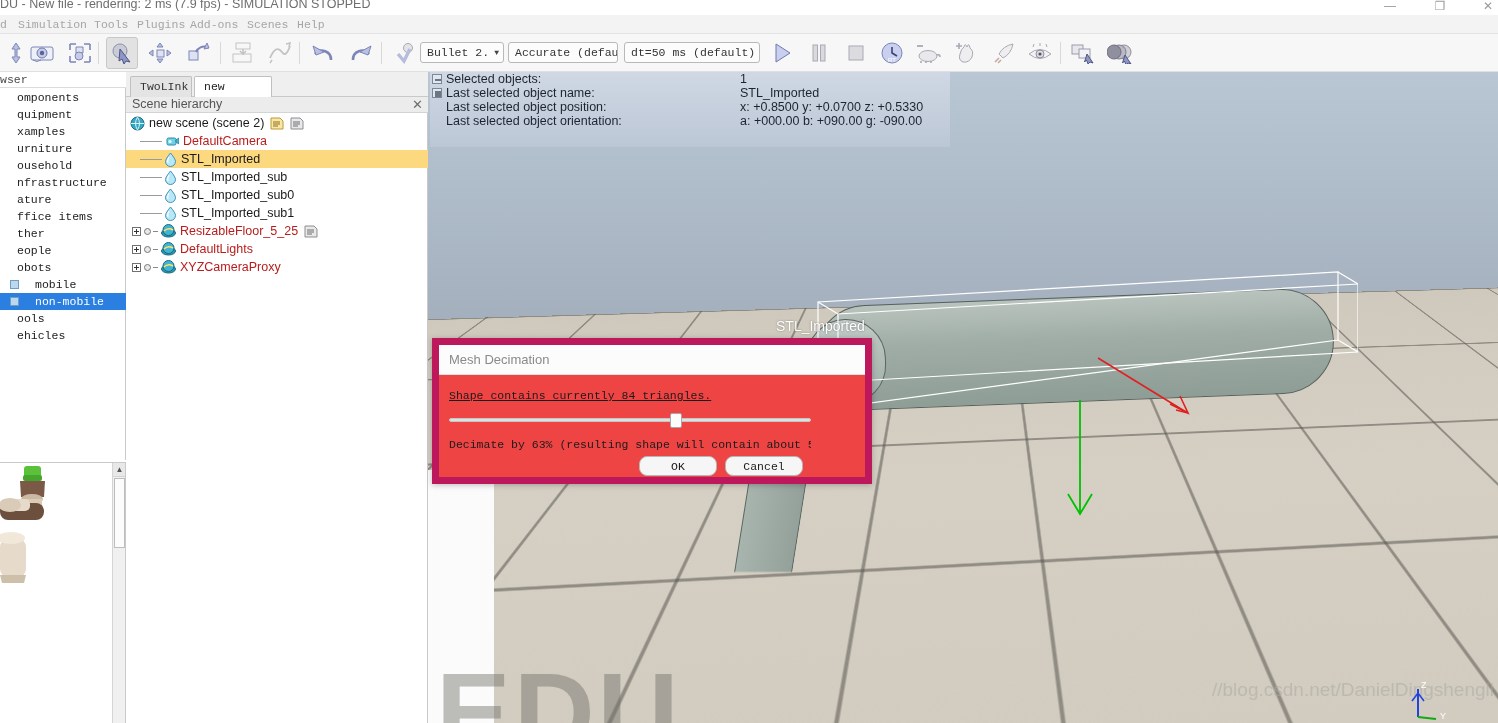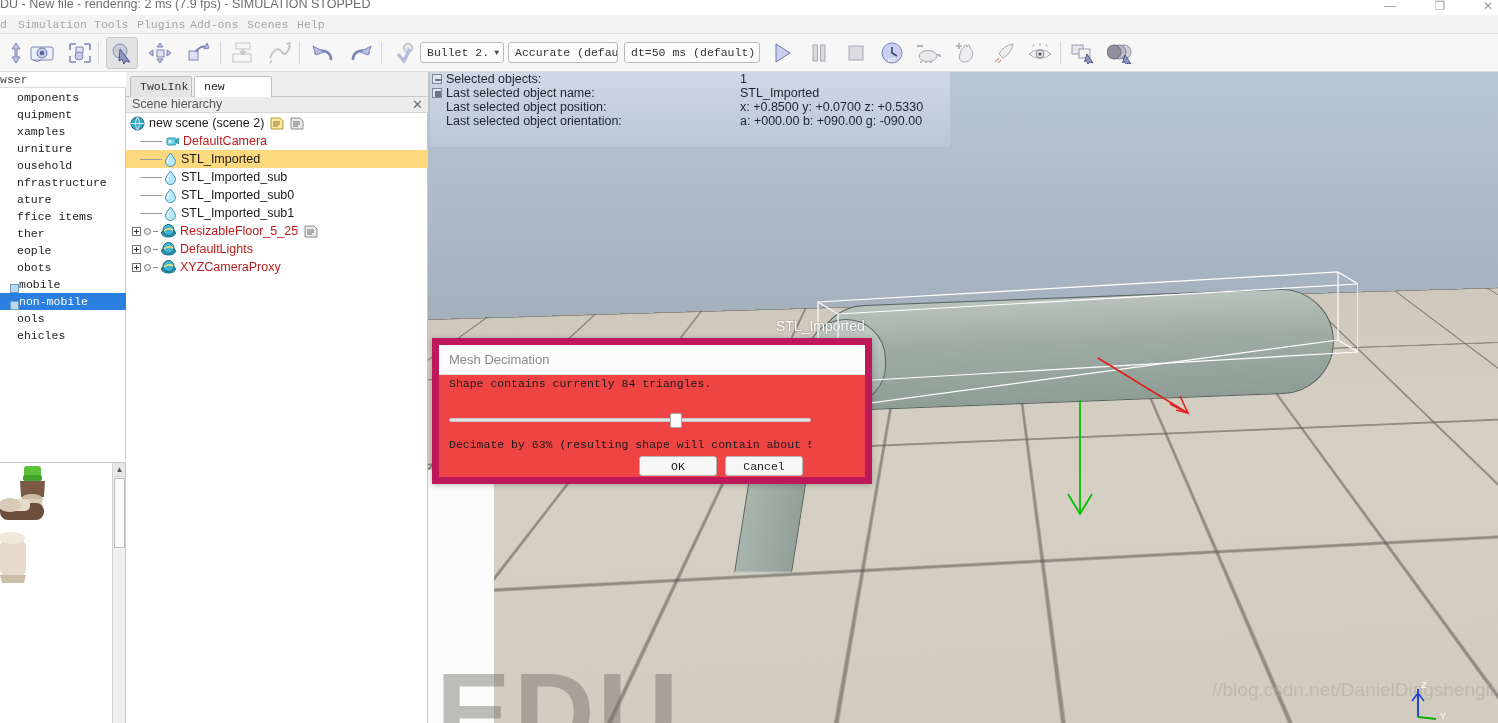--- a/index.html
+++ b/index.html
@@ -69,21 +69,21 @@
     font-family: "Liberation Mono", monospace; font-size: 11.5px; color: #4a4a4a;
     padding-left: 0px; line-height: 16px; background: #fff;
     border-bottom: 1px solid #dcdcdc; overflow: hidden; white-space: nowrap;
   }
   .browser-list { position: absolute; left: 0; top: 17px; width: 126px; }
   .br-item {
     height: 17px; line-height: 17px;
     font-family: "Liberation Mono", monospace; font-size: 11.5px; color: #222;
     white-space: nowrap; overflow: hidden; padding-left: 17px;
   }
-  .br-item.sub { padding-left: 10px; display: flex; align-items: flex-end; gap: 0; }
+  .br-item.sub { padding-left: 10px; display: flex; align-items: center; gap: 16px; }
   .br-item.sel { background: #2a7fe0; color: #fff; }
   .folder-ico {
     width: 9px; height: 9px; background: #bcd8ef; border: 1px solid #6f9ec4; flex: none;
   }
 
   
   .preview {
     position: absolute; left: 0; top: 462px; width: 126px; height: 261px;
     background: #fff; border-right: 1px solid #c9c9c9; border-top: 1px solid #c9c9c9;
     overflow: hidden;
@@ -213,21 +213,21 @@
   .dlg-slider .track {
     position: absolute; left: 0; top: 5px; width: 362px; height: 4px;
     background: #e0e0e0; border: 1px solid #c6c6c6; border-radius: 2px;
   }
   .dlg-slider .knob {
     position: absolute; top: 0px; width: 12px; height: 15px;
     background: #fcfcfc; border: 1px solid #a8a8a8; border-radius: 2px;
   }
   .dlg-btn {
     position: absolute; top: 111px; height: 20px; width: 78px;
-    background: #f6f6f6; border: 1px solid #b6b6b6; border-radius: 3px;
+    background: #f6f6f6; border: 1px solid #b6b6b6; border-radius: 8px;
     font-family: "Liberation Mono", monospace; font-size: 11.5px; color: #1b1b1b;
     text-align: center; line-height: 19px;
   }
 </style>
 </head>
 <body>
 
 <div id="app">
 
   <div class="titlebar">
@@ -666,21 +666,21 @@
       <line x1="22" y1="10" x2="22" y2="38" stroke="#2244dd" stroke-width="2"></line>
       <polyline points="16,22 22,14 28,22" fill="none" stroke="#2244dd" stroke-width="1.6"></polyline>
       <line x1="22" y1="38" x2="40" y2="40" stroke="#11aa11" stroke-width="2"></line>
       <text x="25" y="9" fill="#ffffff" font-size="9" font-family="Liberation Sans, sans-serif">Z</text>
       <text x="44" y="40" fill="#ffffff" font-size="9" font-family="Liberation Sans, sans-serif">Y</text>
     </svg>
   </div>
 
   <div class="dialog">
     <div class="dlg-title">Mesh Decimation</div>
-    <div class="dlg-text" style="position:absolute;left:0;top:32px;width:380px;">Shape contains currently 84 triangles.</div>
+    <div class="dlg-text" style="position:absolute;left:0;top:44px;width:380px;text-decoration:underline;">Shape contains currently 84 triangles.</div>
     <div class="dlg-slider">
       <div class="track"></div>
       <div class="knob" id="slider-knob" style="left: 220.5px;"></div>
     </div>
     <div class="dlg-text" style="position:absolute;left:0;top:93px;width:372px;">Decimate by 63% (resulting shape will contain about 53 trian</div>
     <div class="dlg-btn" style="left:200px;">OK</div>
     <div class="dlg-btn" style="left:286px;">Cancel</div>
   </div>
 
 <div class="combo" style="left: 420px; width: 84px;">

